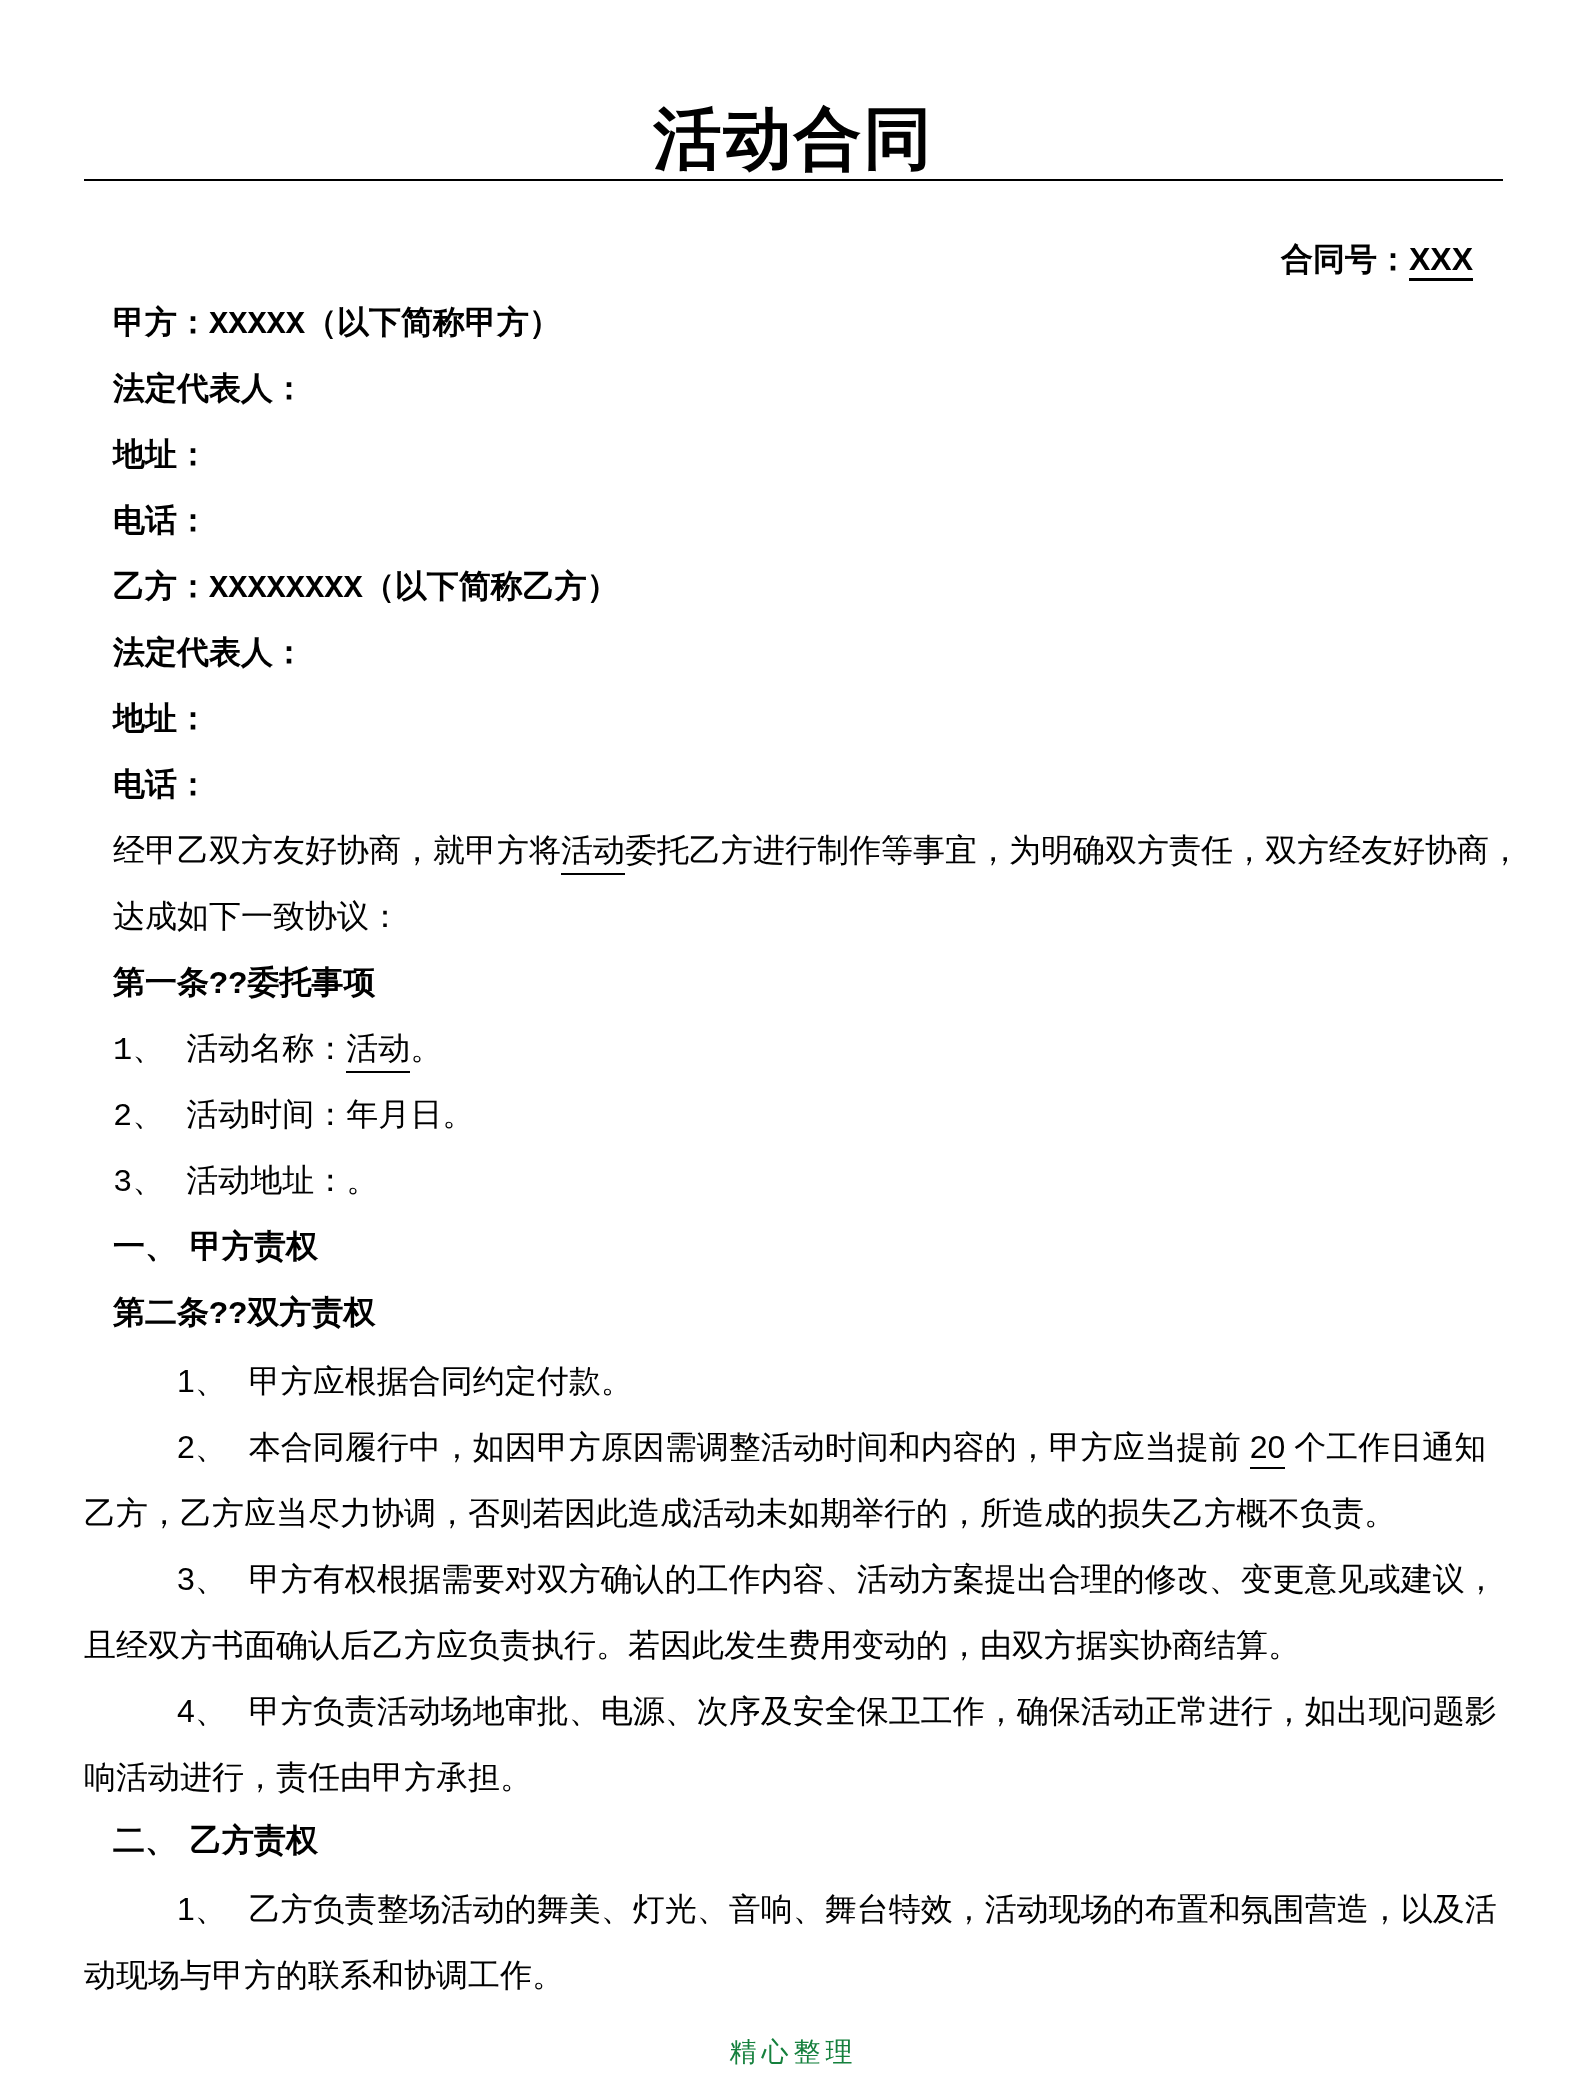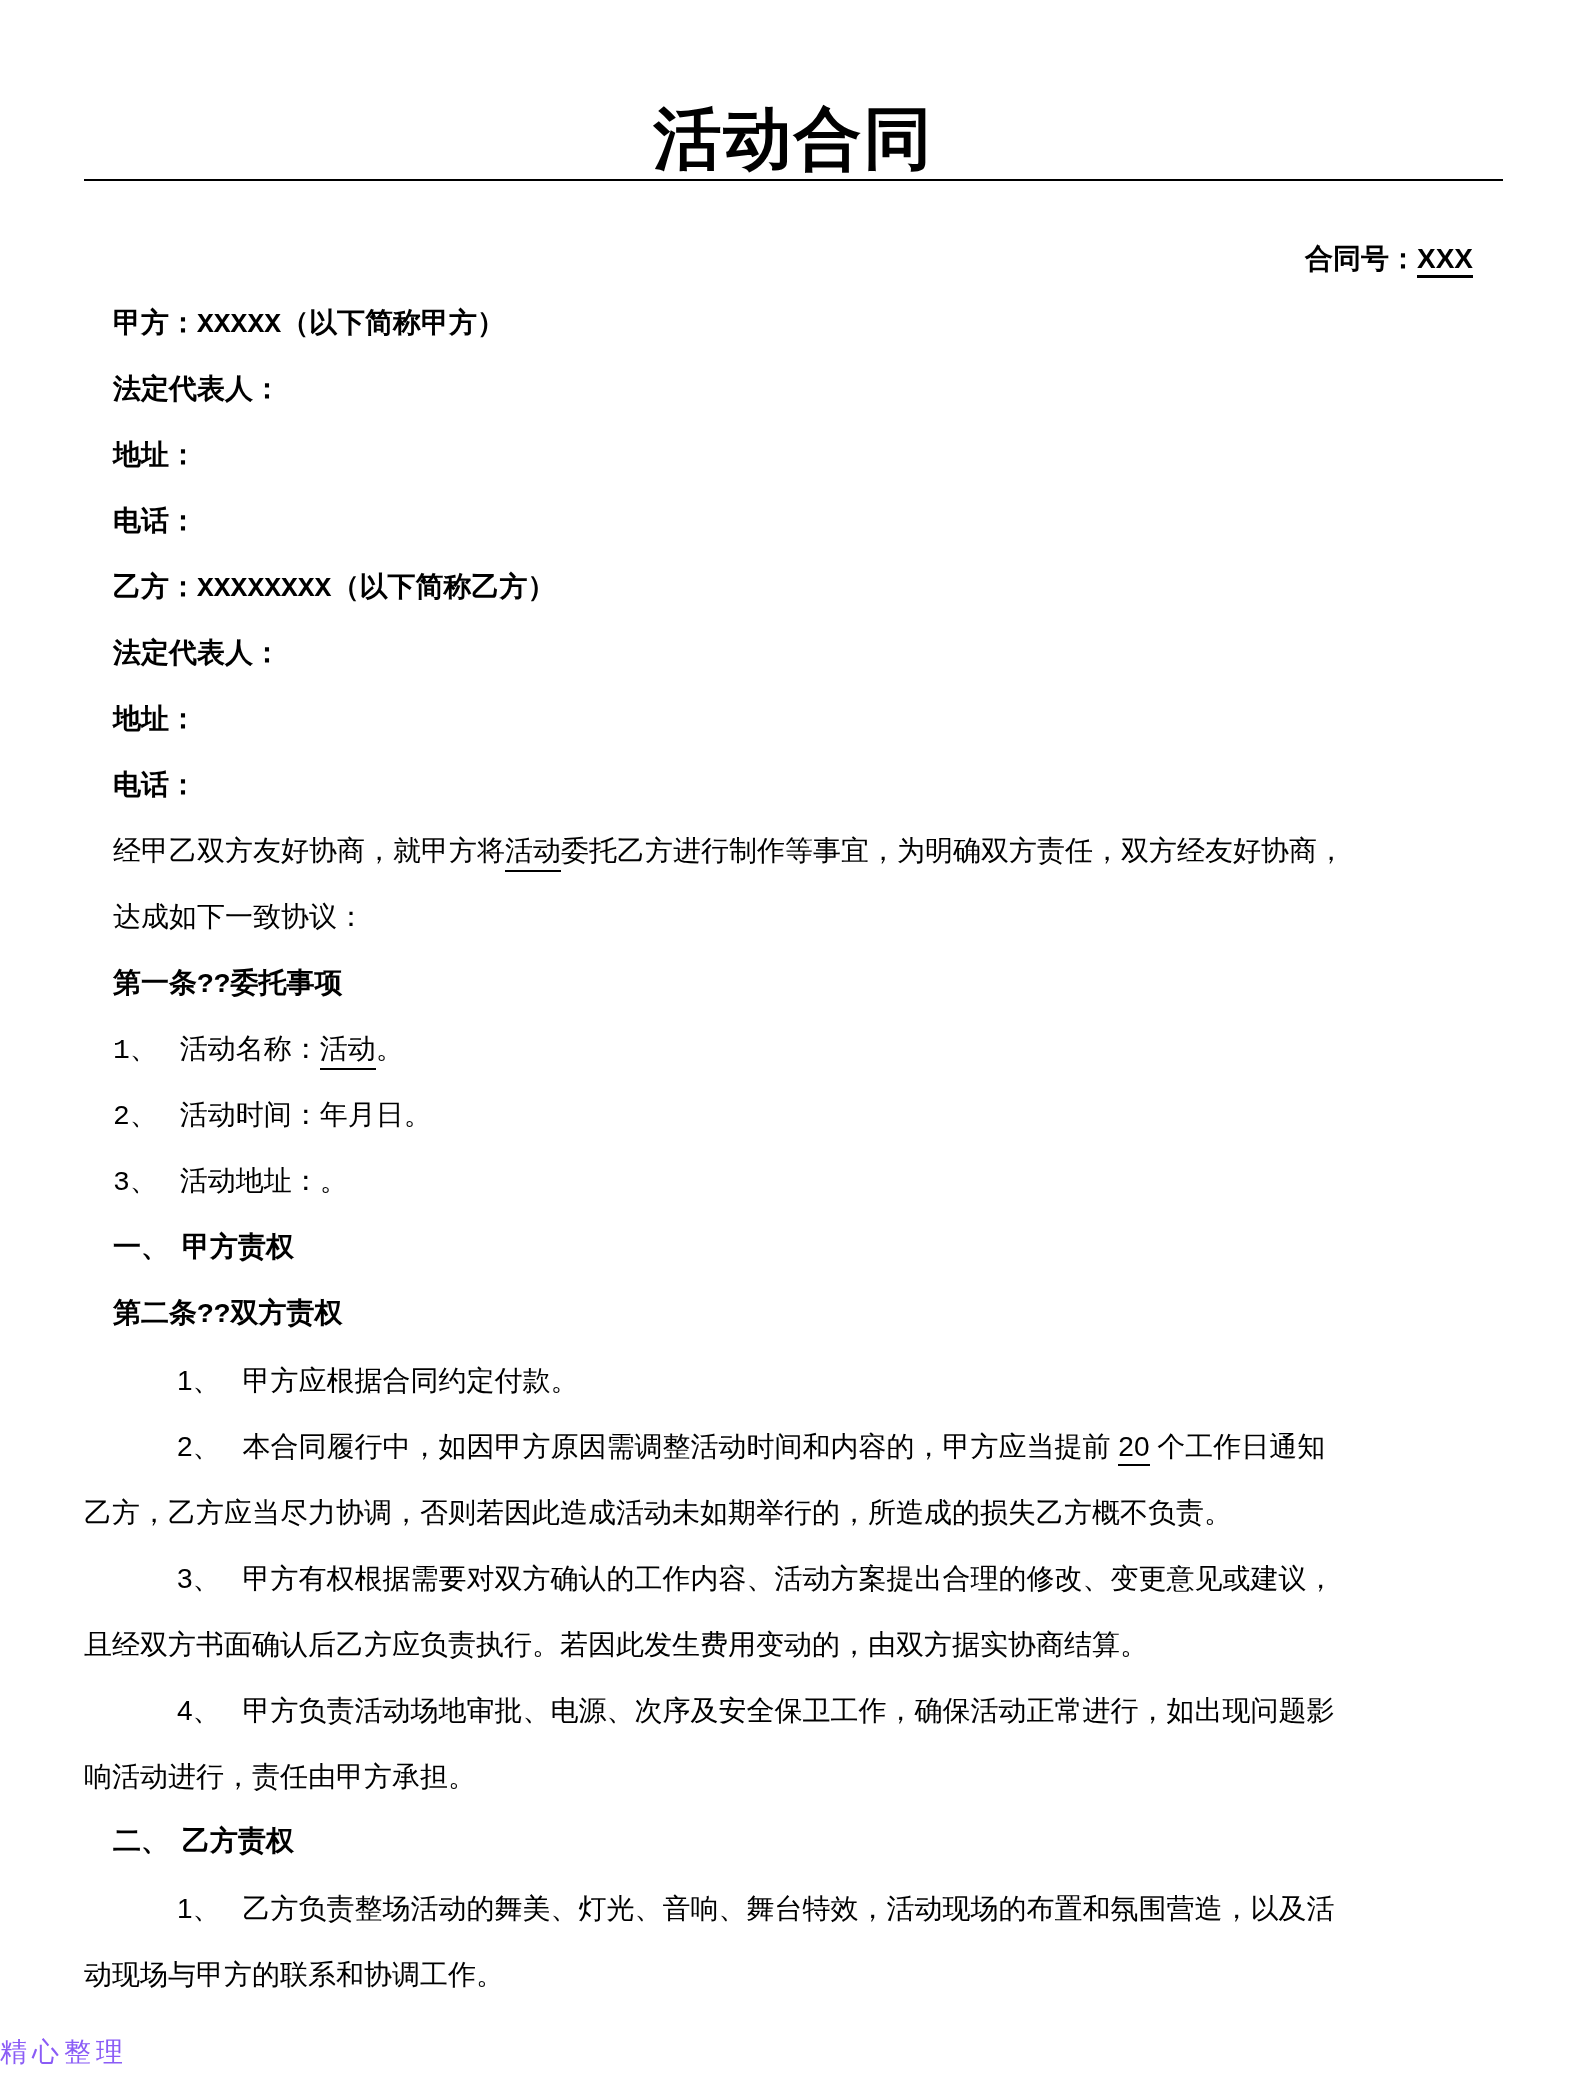--- a/index.html
+++ b/index.html
@@ -20,21 +20,21 @@
     font-size: 68px;
     line-height: 68px;
     font-weight: bold;
     text-align: center;
     padding-top: 104px;
     padding-bottom: 7px;
     border-bottom: 2px solid #000;
     letter-spacing: 2px;
   }
   .ln {
-    font-size: 28px;
+    font-size: 32px;
     line-height: 66px;
     white-space: nowrap;
   }
   .b { font-weight: bold; }
   .contract-no {
     text-align: right;
     padding-right: 30px;
     margin-top: 45px;
   }
   .ind1 { padding-left: 29px; font-family: Liberation Mono, monospace; }   
@@ -47,25 +47,25 @@
   }
   .u-bold {
     border-bottom: 3px solid #000;
     padding-bottom: 1px;
   }
   .footer {
     position: absolute;
     left: 0;
     right: 0;
     top: 2032px;
-    text-align: left;
+    text-align: center;
     font-size: 27px;
     line-height: 40px;
     letter-spacing: 5px;
-    color: #8b5cf6;
+    color: #15803d;
     font-weight: normal;
   }
 </style>
 </head>
 <body>
 
 <div class="page">
 
   <div class="doc-title">活动合同</div>
 

